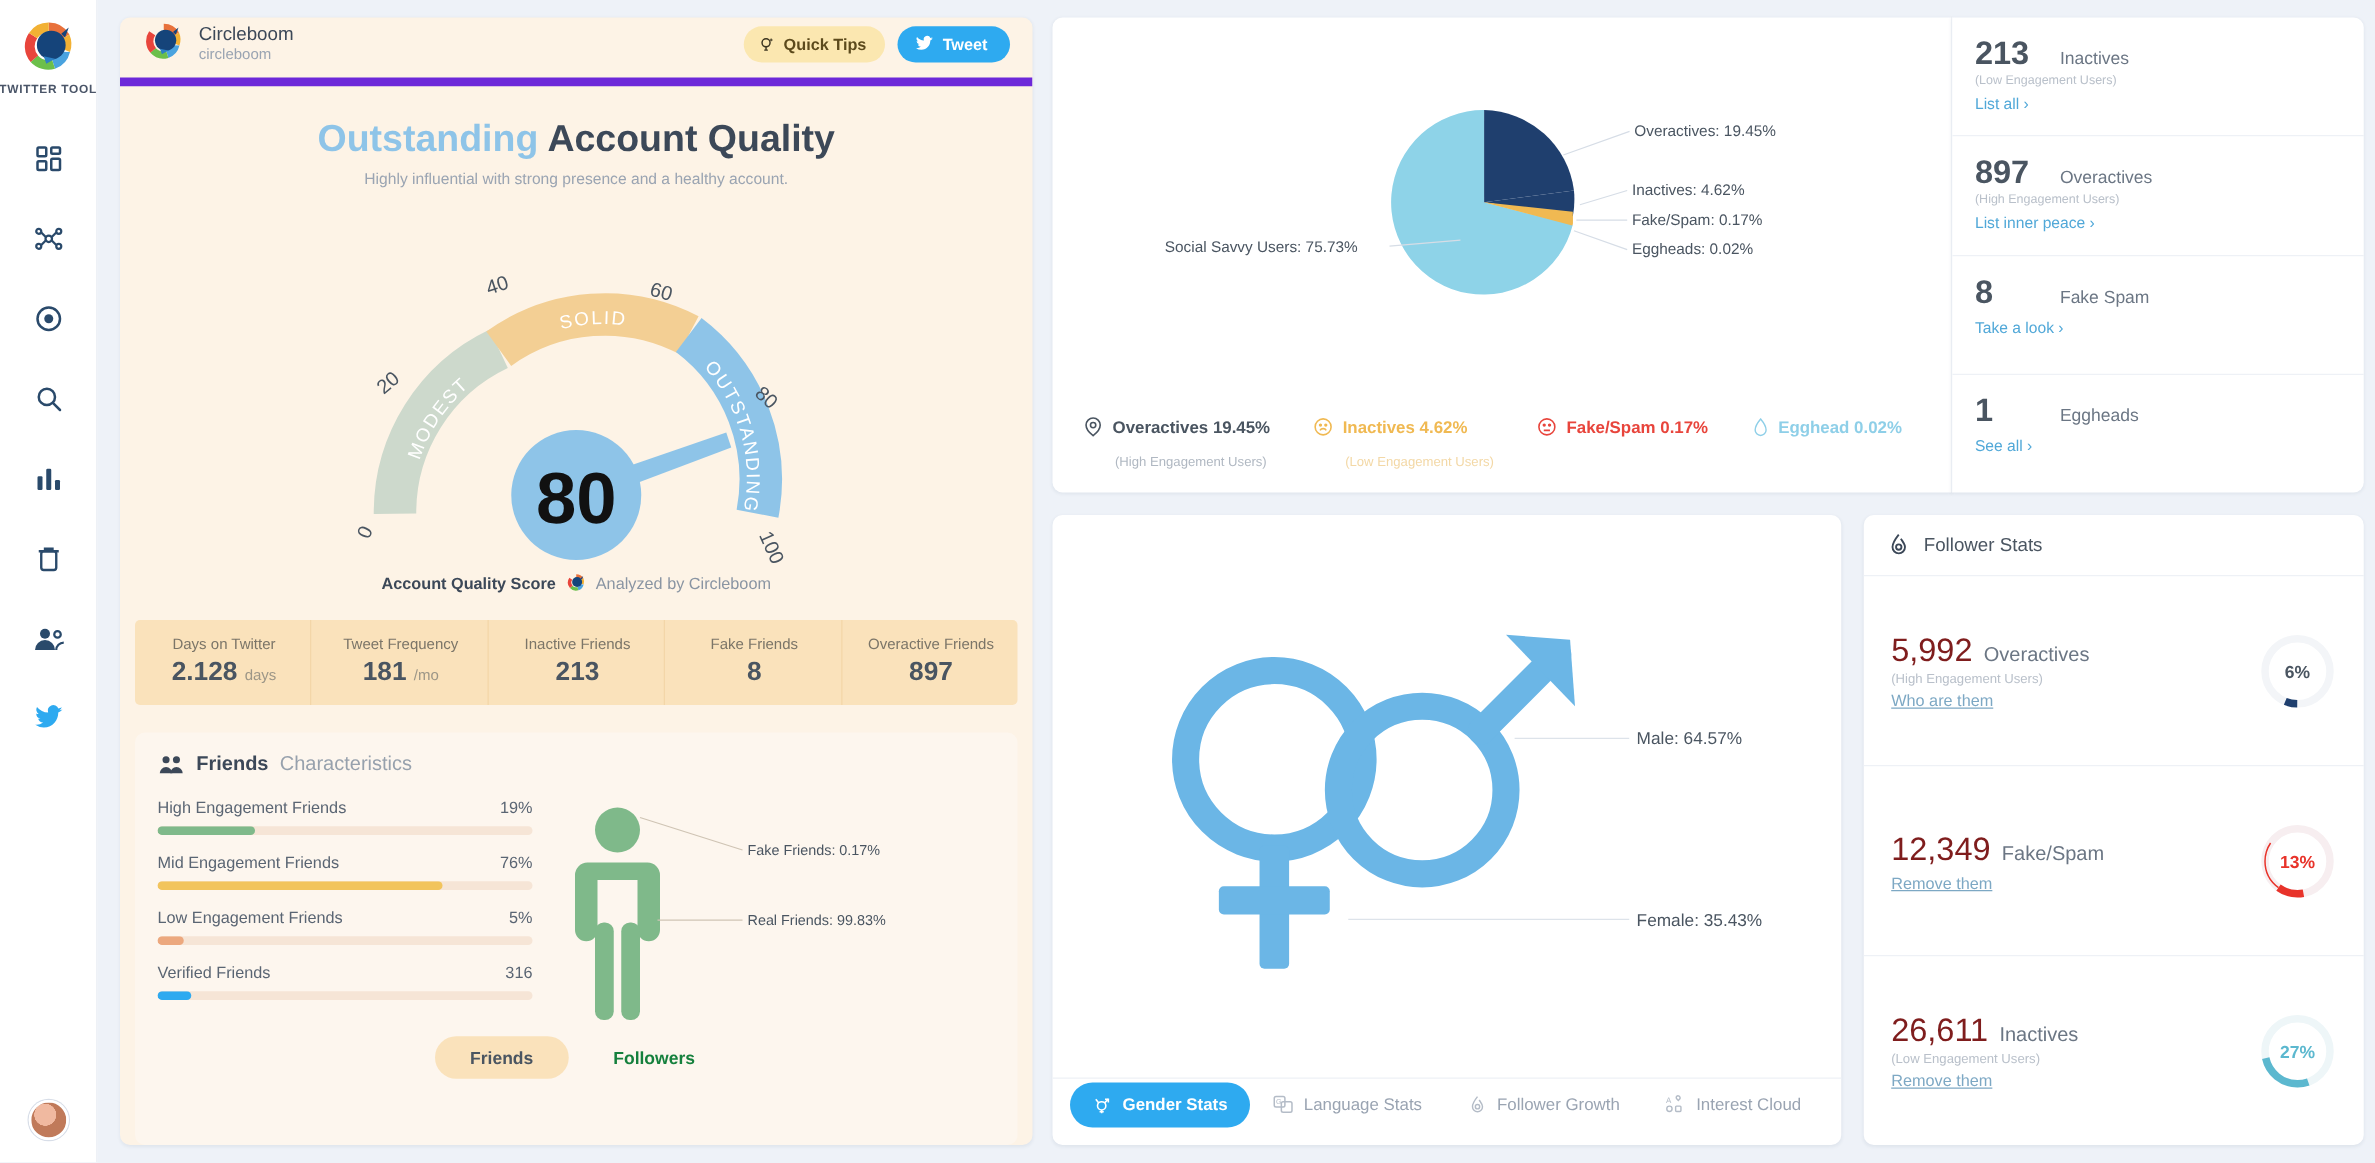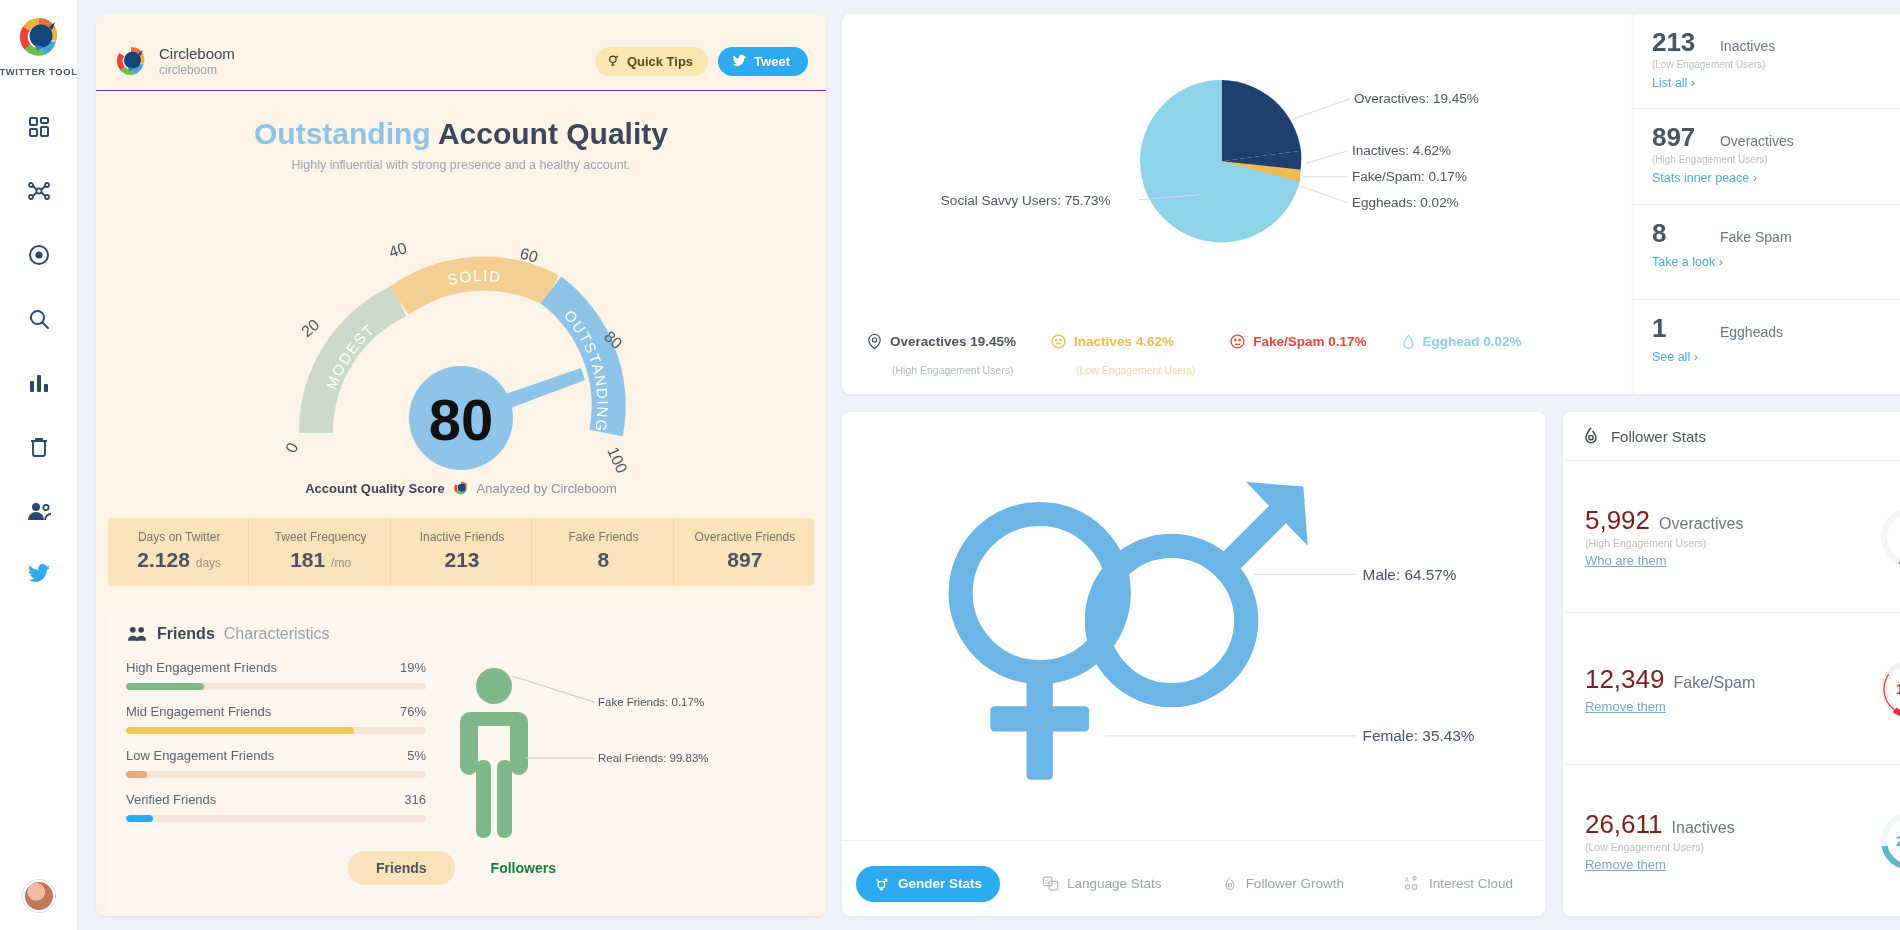--- a/index.html
+++ b/index.html
@@ -47,22 +47,22 @@
   .col-left { grid-column: 1; grid-row: 1 / span 2; }
   .col-right { grid-column: 2; grid-row: 1 / span 2; display: flex; flex-direction: column; gap: 18px; }
 
   
   .quality-card {
     background: #fdf3e6; border-radius: 8px; overflow: hidden; height: 902px;
     display: flex; flex-direction: column;
     box-shadow: 0 1px 3px rgba(30,50,90,.07);
   }
   .quality-head {
-    display: flex; align-items: center; padding: 30px 18px 12px 18px;
-    border-bottom: 1px solid #6d28d9;
+    display: flex; align-items: flex-end; padding: 2px 18px 12px 18px;
+    border-bottom: 7px solid #6d28d9;
   }
   .qh-avatar { width: 34px; height: 34px; position: relative; margin-right: 11px; }
   .qh-name { font-size: 15px; color: #3c4858; line-height: 1.15; }
   .qh-handle { font-size: 12px; color: #9aa4b2; }
   .qh-actions { margin-left: auto; display: flex; gap: 10px; align-items: center; }
   .btn-tips {
     background: #fbe7b0; color: #5c4a1c; font-size: 13px; font-weight: 700;
     border: none; border-radius: 16px; padding: 7px 15px 7px 12px; cursor: pointer;
     display: flex; align-items: center; gap: 6px;
   }
@@ -153,21 +153,21 @@
   .il-name { font-size: 14px; color: #6b7684; }
   .il-sub { font-size: 10px; color: #b9c0ca; margin-top: 1px; }
   .il-link { font-size: 12.5px; color: #51a8d8; margin-top: 6px; cursor: pointer; display: inline-block; }
 
   .row-bottom { display: flex; gap: 18px; flex: 1; }
   .user-analytics {
     flex: 1; background: #fff; border-radius: 8px; display: flex; flex-direction: column;
     box-shadow: 0 1px 3px rgba(30,50,90,.07);
   }
   .ua-body { flex: 1; position: relative; }
-  .ua-tabs { display: flex; align-items: center; gap: 24px; padding: 24px 14px 14px 14px; border-top: 1px solid #eef1f6; }
+  .ua-tabs { display: flex; align-items: center; gap: 0; padding: 2px 14px 14px 14px; border-top: 1px solid #eef1f6; }
   .ua-tab {
     display: flex; align-items: center; gap: 8px; padding: 10px 18px;
     font-size: 13.5px; color: #9aa4b2; border: none; background: transparent;
     border-radius: 20px; cursor: pointer; white-space: nowrap;
   }
   .ua-tab.active { background: #2eaaf0; color: #fff; font-weight: 600; }
 
   .follower-stats {
     width: 400px; background: #fff; border-radius: 8px; display: flex; flex-direction: column;
     box-shadow: 0 1px 3px rgba(30,50,90,.07);
@@ -559,21 +559,21 @@
             </div>
             <div class="il-sub">(Low Engagement Users)</div>
             <div class="il-link"><span>List all</span> ›</div>
           </div>
           <div class="il-item">
             <div class="il-top">
               <span class="il-num">897</span>
               <span class="il-name">Overactives</span>
             </div>
             <div class="il-sub">(High Engagement Users)</div>
-            <div class="il-link"><span>Stats inner peace</span> ›</div>
+            <div class="il-link"><span>List inner peace</span> ›</div>
           </div>
           <div class="il-item">
             <div class="il-top">
               <span class="il-num">8</span>
               <span class="il-name">Fake Spam</span>
             </div>
             <div class="il-link"><span>Take a look</span> ›</div>
           </div>
           <div class="il-item">
             <div class="il-top">

